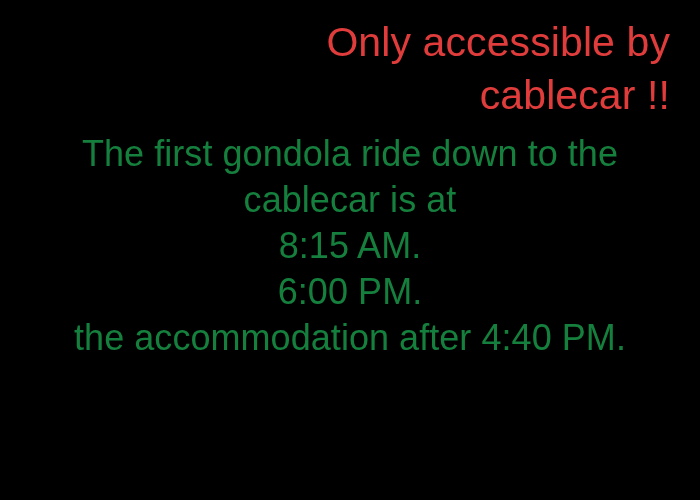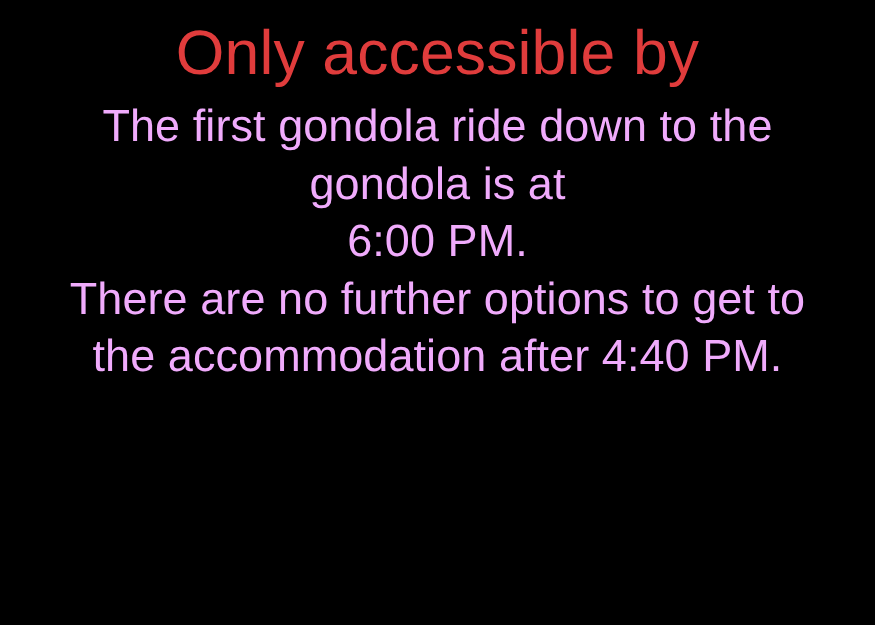--- a/index.html
+++ b/index.html
@@ -22,24 +22,24 @@
     background: #000000;
     display: flex;
     flex-direction: column;
     align-items: center;
     justify-content: flex-start;
     padding-top: 16px;
   }
 
   .notice-heading {
     color: #e03c3c;
-    font-size: 50px;
+    font-size: 41px;
     line-height: 53px;
     font-weight: 400;
-    text-align: center;
+    text-align: right;
     letter-spacing: 0.1px;
     margin: 0;
     padding: 0;
     width: 640px;
   }
 
   .notice-heading .heading-line {
     display: block;
     white-space: nowrap;
   }
@@ -62,23 +62,24 @@
     white-space: nowrap;
   }
 </style>
 </head>
 <body>
 
 <div class="notice-card" style="background: rgb(0, 0, 0);">
 
   <div class="notice-heading" style="color: rgb(224, 60, 60);">
     <span class="heading-line">Only accessible by</span>
+    <span class="heading-line">cablecar !!</span>
   </div>
 
-  <div class="notice-body" style="color: #f0abfc;">
+  <div class="notice-body" style="color: #15803d;">
     <span class="body-line">The first gondola ride down to the</span>
-    <span class="body-line">gondola is at</span>
+    <span class="body-line">cablecar is at</span>
+    <span class="body-line">8:15 AM.</span>
     <span class="body-line">6:00 PM.</span>
-    <span class="body-line">There are no further options to get to</span>
     <span class="body-line">the accommodation after 4:40 PM.</span>
   </div>
 
 </div>
 
 </body></html>

